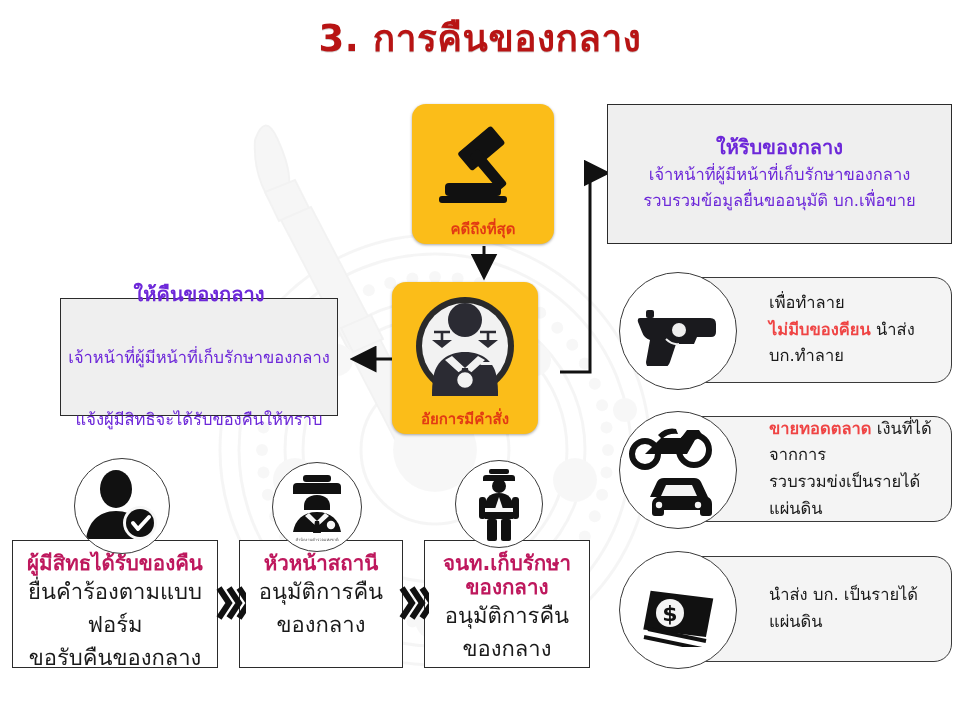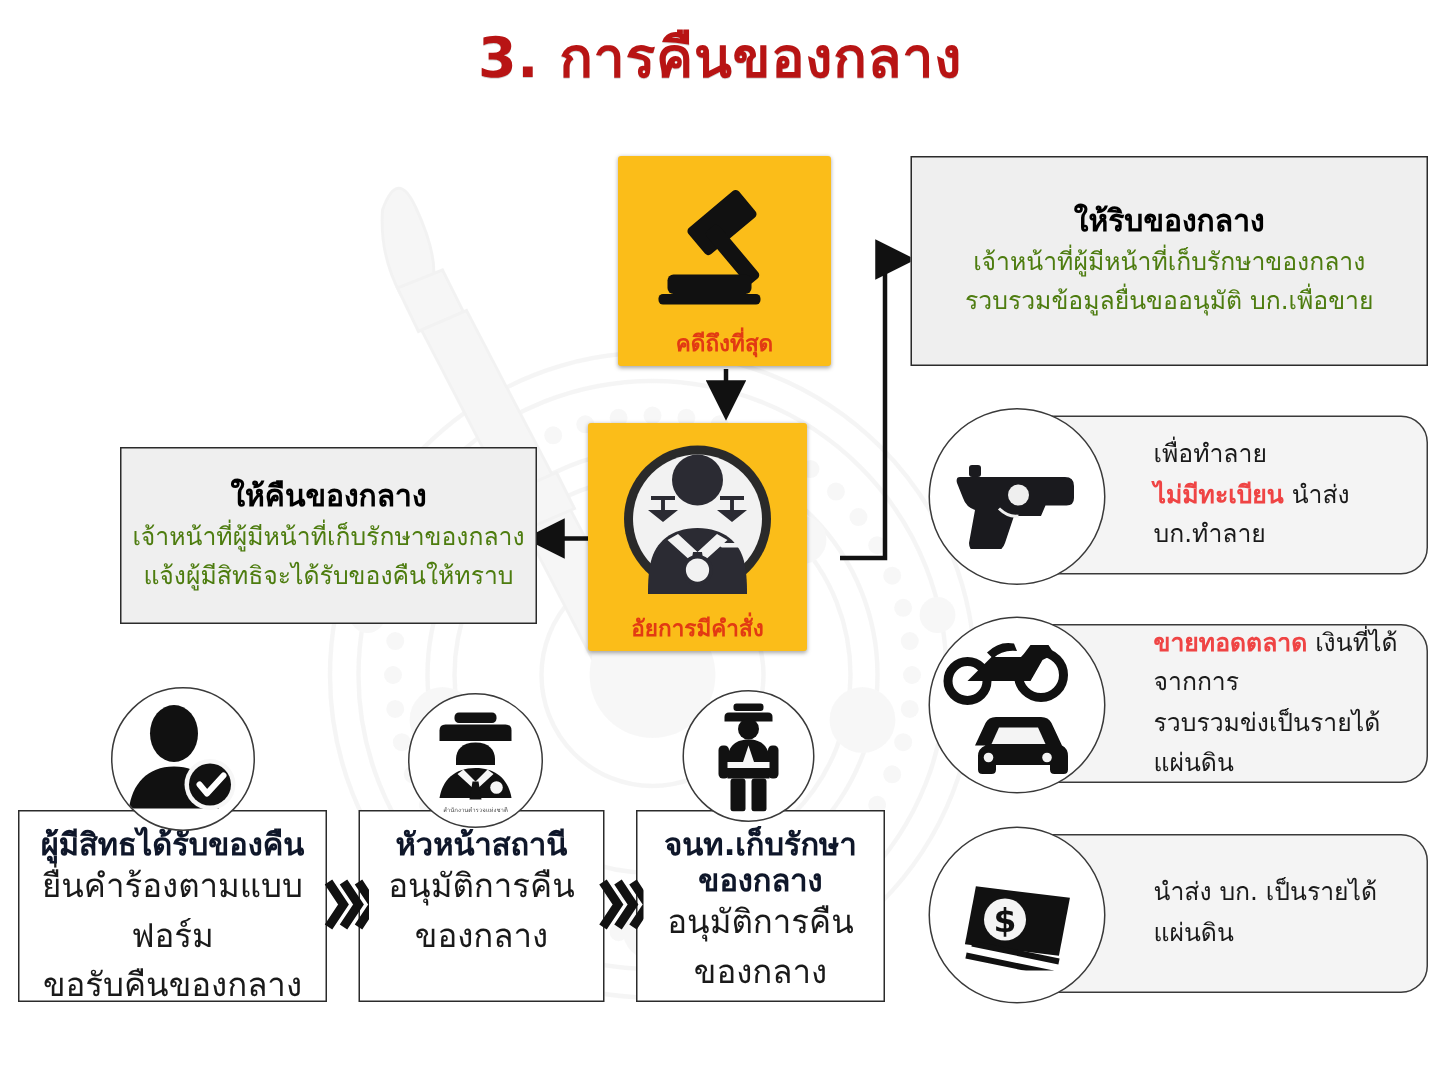--- a/index.html
+++ b/index.html
@@ -21,46 +21,46 @@
   
   .title{
     position:absolute;top:18px;left:0;width:960px;text-align:center;
     color:#b81414;font-weight:bold;font-size:37px;letter-spacing:.5px;
     z-index:6;line-height:1.15;
     text-shadow:0 1px 0 rgba(0,0,0,.18);
   }
 
   
   .ynode{
-    position:absolute;background:#fbbd19;border-radius:2px;
+    position:absolute;background:#fbbd19;border-radius:14px;
     box-shadow:0 1px 3px rgba(0,0,0,.35);
     z-index:4;display:flex;flex-direction:column;align-items:center;justify-content:flex-start;
   }
   .ynode .glyph{flex:1;display:flex;align-items:center;justify-content:center;width:100%;}
   .ynode .ylabel{
     color:#e23a13;font-weight:bold;font-size:15px;text-align:center;
     padding-bottom:7px;line-height:1.1;
   }
 
   
   .panel{
     position:absolute;background:#efefef;border:1.6px solid #2b2b2b;
     z-index:4;box-sizing:border-box;
     display:flex;flex-direction:column;align-items:center;justify-content:center;
   }
-  .panel .ptitle{color:#000000;font-weight:bold;font-size:20px;margin-bottom:3px;line-height:1.2;text-align:center;}
-  .panel .pline{color:#4d7c0f;font-size:16.5px;line-height:1.55;text-align:center;}
+  .panel .ptitle{color:#6d28d9;font-weight:bold;font-size:20px;margin-bottom:3px;line-height:1.2;text-align:center;}
+  .panel .pline{color:#6d28d9;font-size:16.5px;line-height:1.55;text-align:center;}
 
   
   .bbox{
     position:absolute;background:#ffffff;border:1.6px solid #2b2b2b;
     z-index:4;box-sizing:border-box;padding-top:10px;
     display:flex;flex-direction:column;align-items:center;
   }
-  .bbox .btitle{color:#0f172a;font-weight:bold;font-size:20.5px;line-height:1.18;text-align:left;}
+  .bbox .btitle{color:#be185d;font-weight:bold;font-size:20.5px;line-height:1.18;text-align:left;}
   .bbox .bline{color:#1a1a1a;font-size:22px;line-height:1.5;text-align:center;}
 
   
   .rcard{
     position:absolute;background:#f4f4f4;border:1.6px solid #3a3a3a;border-radius:18px;
     z-index:3;box-sizing:border-box;
     display:flex;align-items:center;
   }
   .rcard .rtext{margin-left:108px;padding-right:12px;}
   .rcard .rline{font-size:16.5px;line-height:1.62;color:#1a1a1a;}
@@ -222,33 +222,33 @@
 
     <path d="M560 372 H590 V173 H606" fill="none" stroke="#111" stroke-width="3" marker-end="url(#ah)"></path>
   </svg>
 
   <div class="panel" style="left:607px;top:104px;width:345px;height:140px;">
     <div class="ptitle">ให้ริบของกลาง</div>
     <div class="pline">เจ้าหน้าที่ผู้มีหน้าที่เก็บรักษาของกลาง</div>
     <div class="pline">รวบรวมข้อมูลยื่นขออนุมัติ บก.เพื่อขาย</div>
   </div>
 
-  <div class="panel" style="left:80px;top:298px;width:278px;height:118px;">
+  <div class="panel" style="left:60px;top:298px;width:278px;height:118px;gap:36px;">
     <div class="ptitle">ให้คืนของกลาง</div>
     <div class="pline">เจ้าหน้าที่ผู้มีหน้าที่เก็บรักษาของกลาง</div>
     <div class="pline">แจ้งผู้มีสิทธิจะได้รับของคืนให้ทราบ</div>
   </div>
 
   <div class="rcard" style="left:660px;top:277px;width:292px;height:106px;">
     <div class="rtext">
       <div class="rline">
         <span>เพื่อทำลาย</span>
       </div>
       <div class="rline">
-        <span class="hl">ไม่มีทะเบียน</span><span> นำส่ง บก.ทำลาย</span>
+        <span class="hl">ไม่มีบของคียน</span><span> นำส่ง บก.ทำลาย</span>
       </div>
     </div>
   </div>
   <div class="circ" style="left:619px;top:272px;width:116px;height:116px;">
     <svg width="96" height="70" viewBox="0 0 96 70">
       <g fill="#1a1a1e">
         <path d="M6 22 h74 q6 0 6 6 v8 q0 5 -5 5 h-14 l-3 7 h-18 l-6 18 q-2 6 -8 6 h-10 q-6 0 -6 -6 l4 -22 q-6 -2 -8 -8 l-4 -10 q-1 -4 2 -4 z"></path>
         <rect x="16" y="14" width="8" height="8" rx="2"></rect>
       </g>
       <circle cx="49" cy="34" r="7" fill="#efefef"></circle>

